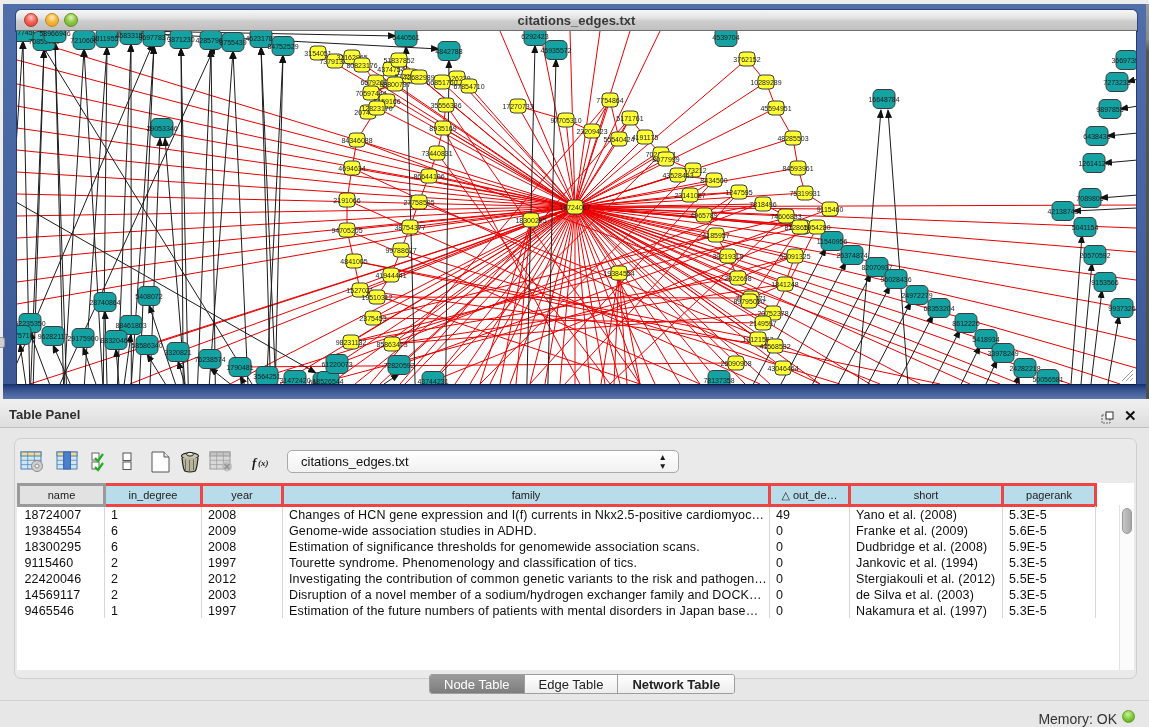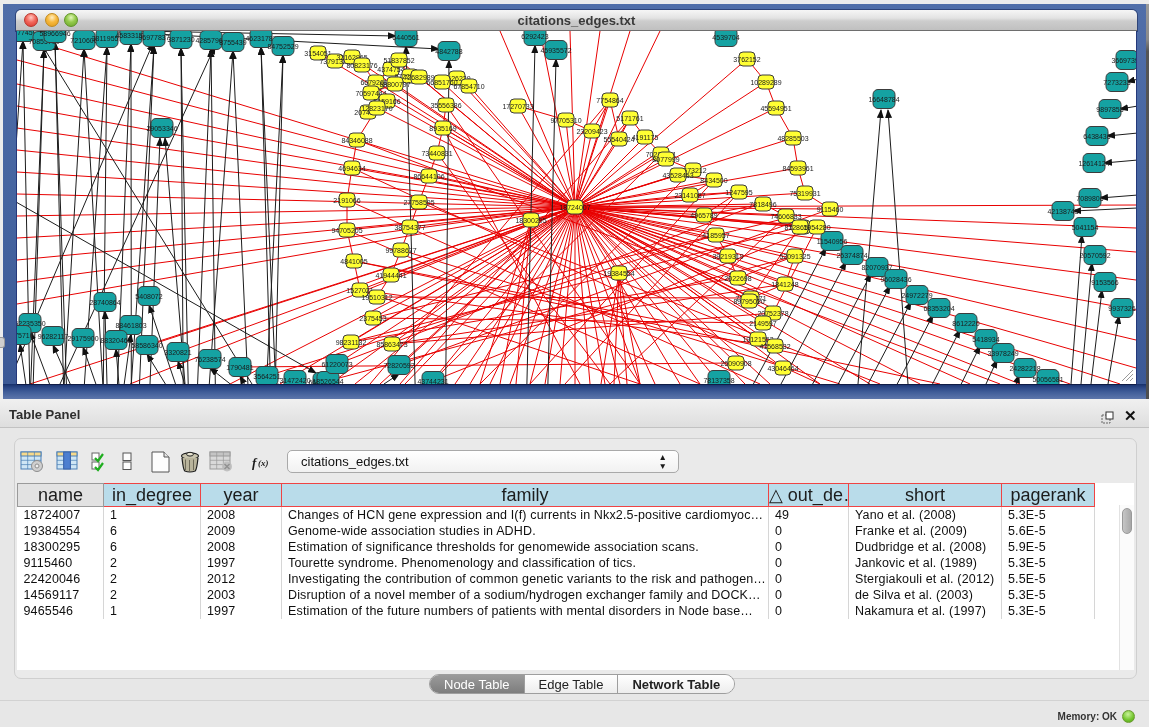--- a/index.html
+++ b/index.html
@@ -36,38 +36,38 @@
 #combo { position:absolute; left:287px; top:450px; width:392px; height:23px;
   background:linear-gradient(180deg,#ffffff,#f1f1f1); border:1px solid #a9a9a9; border-radius:5px;
   font-size:13px; color:#111; line-height:21px; padding-left:13px; }
 #combo .arr { position:absolute; right:11px; top:2px; font-size:8.5px; color:#1a1a1a; line-height:9px; letter-spacing:0; }
 #tablewrap { position:absolute; left:17px; top:483px; width:1117px; height:187px; background:#fff; overflow:hidden; }
 table.grid { border-collapse:collapse; table-layout:fixed; width:1077px; font-size:12px; }
 table.grid col.c0 { width:86px; } table.grid col.c1 { width:97px; }
 table.grid col.c2 { width:81px; } table.grid col.c3 { width:487px; }
 table.grid col.c4 { width:80px; } table.grid col.c5 { width:153px; }
 table.grid col.c6 { width:93px; }
-table.grid th { height:21px; background:#b9dcea; border:1px solid #ef4444; font-weight:normal;
-  font-size:18px; color:#1c1c1c; overflow:hidden; white-space:nowrap;text-align:center; }
+table.grid th { height:21px; background:#b9dcea; border:3px solid #ef4444; font-weight:normal;
+  font-size:11px; color:#1c1c1c; overflow:hidden; white-space:nowrap;text-align:center; }
 table.grid th.sel { background:#e2e2e2; border-color:#9a9a9a; }
 table.grid td { height:16px; padding:1px 0 0 6px; border-right:1px solid #d6d6d6;
   color:#0f0f0f; overflow:hidden; white-space:nowrap; font-size:12.5px; letter-spacing:0.15px; }
 #vscroll { position:absolute; left:1119px; top:505px; width:15px; height:165px; background:#fbfbfb;
   border-left:1px solid #e2e2e2; }
 #vthumb { position:absolute; left:2px; top:3px; width:10px; height:26px; border-radius:5px;
   background:linear-gradient(90deg,#c6c6c6,#a8a8a8); border:1px solid #999; }
 #tabs { position:absolute; left:429px; top:674px; height:20px; display:flex;
-  border:1px solid #9e9e9e; border-radius:10px; overflow:hidden; font-size:13px; }
+  border:1px solid #9e9e9e; border-radius:3px; overflow:hidden; font-size:13px; }
 #tabs div { padding:0 14px; line-height:19px; background:linear-gradient(180deg,#ffffff,#ededed);
   color:#222; border-right:1px solid #9e9e9e; }
 #tabs div:last-child { border-right:none;font-weight:bold; }
 #tabs div.sel { background:linear-gradient(180deg,#9b9b9b,#7d7d7d); color:#fff; }
 #statusbar { position:absolute; left:0; top:700px; width:1149px; height:27px;
   border-top:1px solid #d2d2d2; background:#e7e7e7; }
-#statusbar .m { position:absolute; right:32px; top:10px; font-size:10px; color:#333;font-weight:bold; }
+#statusbar .m { position:absolute; right:32px; top:10px; font-size:14px; color:#333; }
 #statusbar .led { position:absolute; right:14px; top:9px; width:13px; height:13px; border-radius:50%;
   background:radial-gradient(circle at 45% 30%,#c9f29a 0%,#77c832 55%,#4f9e12 100%); border:1px solid #6a9b30; }
 </style></head>
 <body>
 <div id="stage">
   <div id="desktop">
     <div id="bluearea"></div>
     <div id="rstrip"></div>
     <div id="botband"></div>
     <div id="titlebar">
@@ -776,21 +776,21 @@
             <td>Dudbridge et al. (2008)</td>
             <td>5.9E-5</td>
             <td></td>
           </tr>
 <tr>
             <td>9115460</td>
             <td>2</td>
             <td>1997</td>
             <td>Tourette syndrome. Phenomenology and classification of tics.</td>
             <td>0</td>
-            <td>Jankovic et al. (1989)</td>
+            <td>Jankovic et al. (1994)</td>
             <td>5.3E-5</td>
             <td></td>
           </tr>
 <tr>
             <td>22420046</td>
             <td>2</td>
             <td>2012</td>
             <td>Investigating the contribution of common genetic variants to the risk and pathogen…</td>
             <td>0</td>
             <td>Stergiakouli et al. (2012)</td>
@@ -804,21 +804,21 @@
             <td>Disruption of a novel member of a sodium/hydrogen exchanger family and DOCK…</td>
             <td>0</td>
             <td>de Silva et al. (2003)</td>
             <td>5.3E-5</td>
             <td></td>
           </tr>
 <tr>
             <td>9465546</td>
             <td>1</td>
             <td>1997</td>
-            <td>Estimation of the future numbers of patients with mental disorders in Node base…</td>
+            <td>Estimation of the future numbers of patients with mental disorders in Japan base…</td>
             <td>0</td>
             <td>Nakamura et al. (1997)</td>
             <td>5.3E-5</td>
             <td></td>
           </tr>
     </tbody>
       </table>
   </div>
   <div id="vscroll">
       <div id="vthumb"></div>

